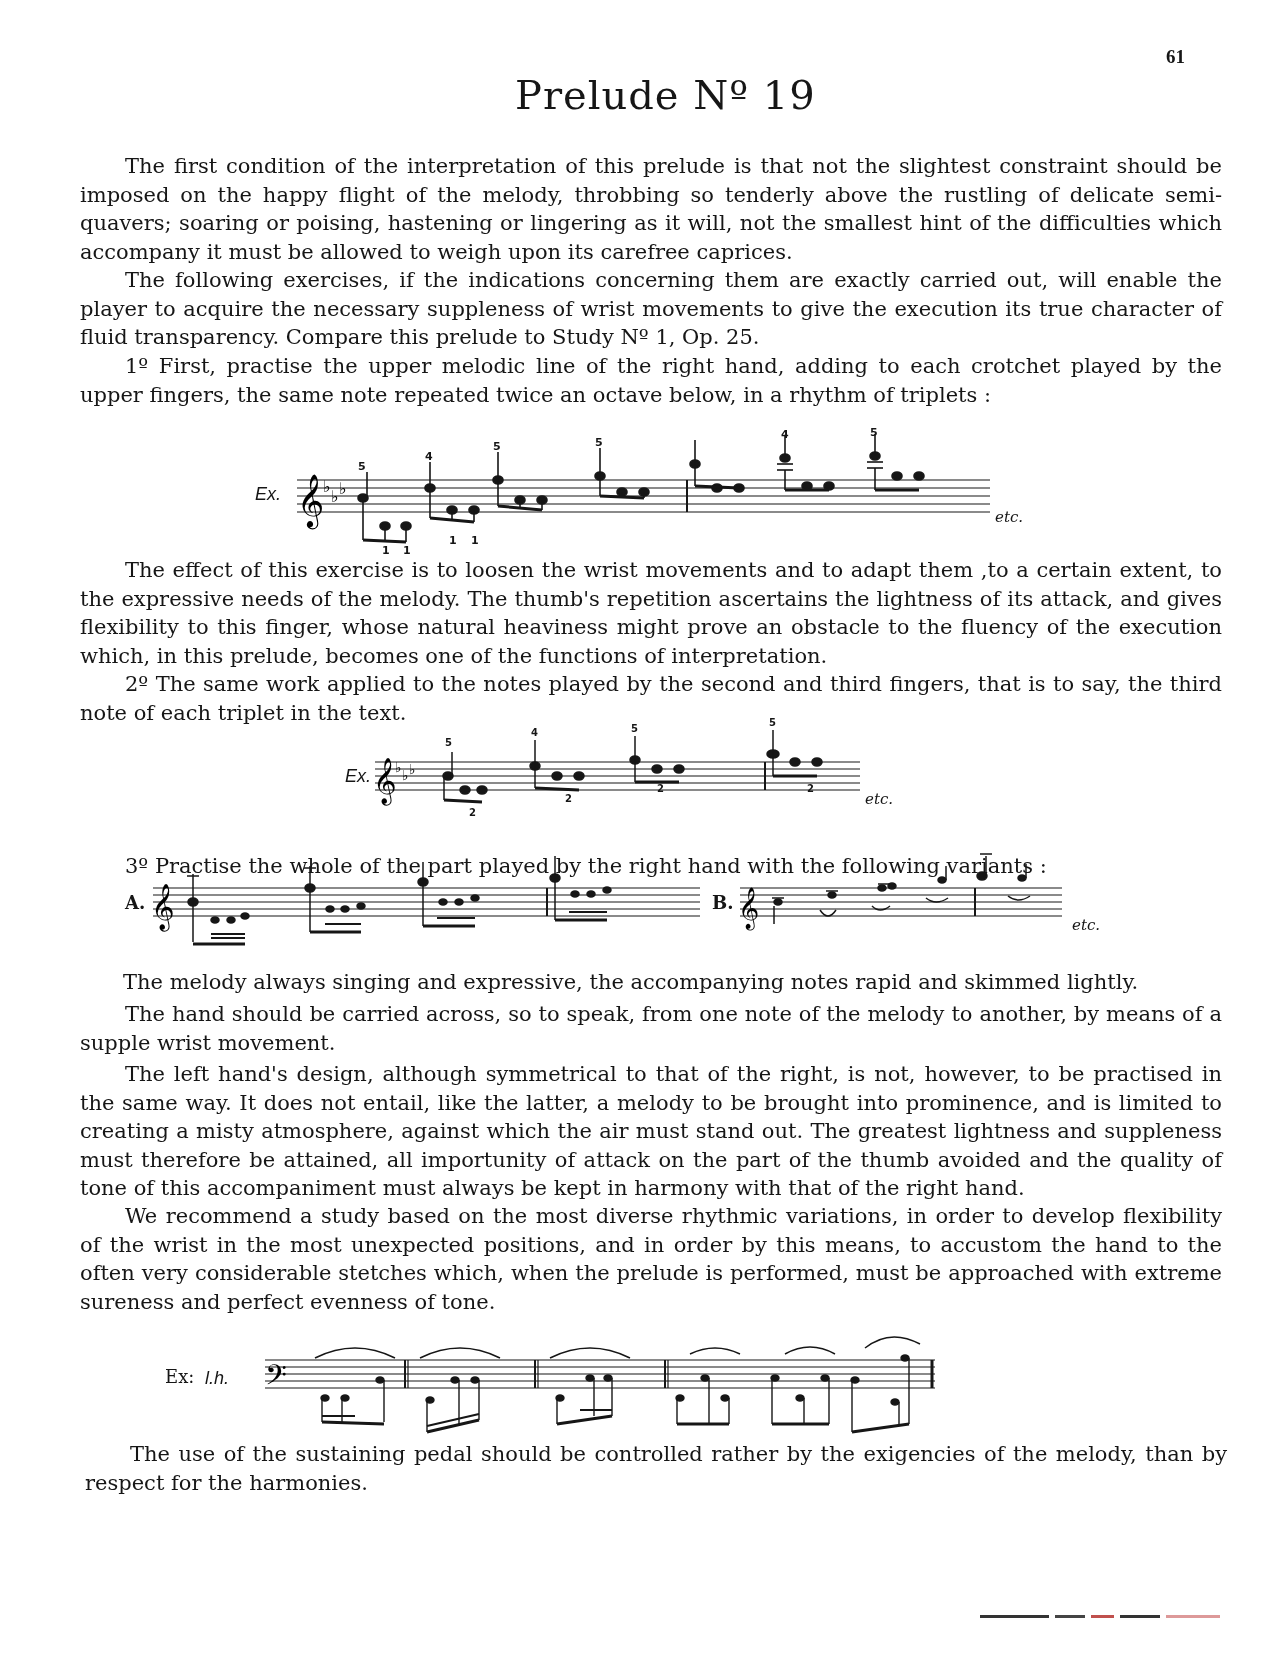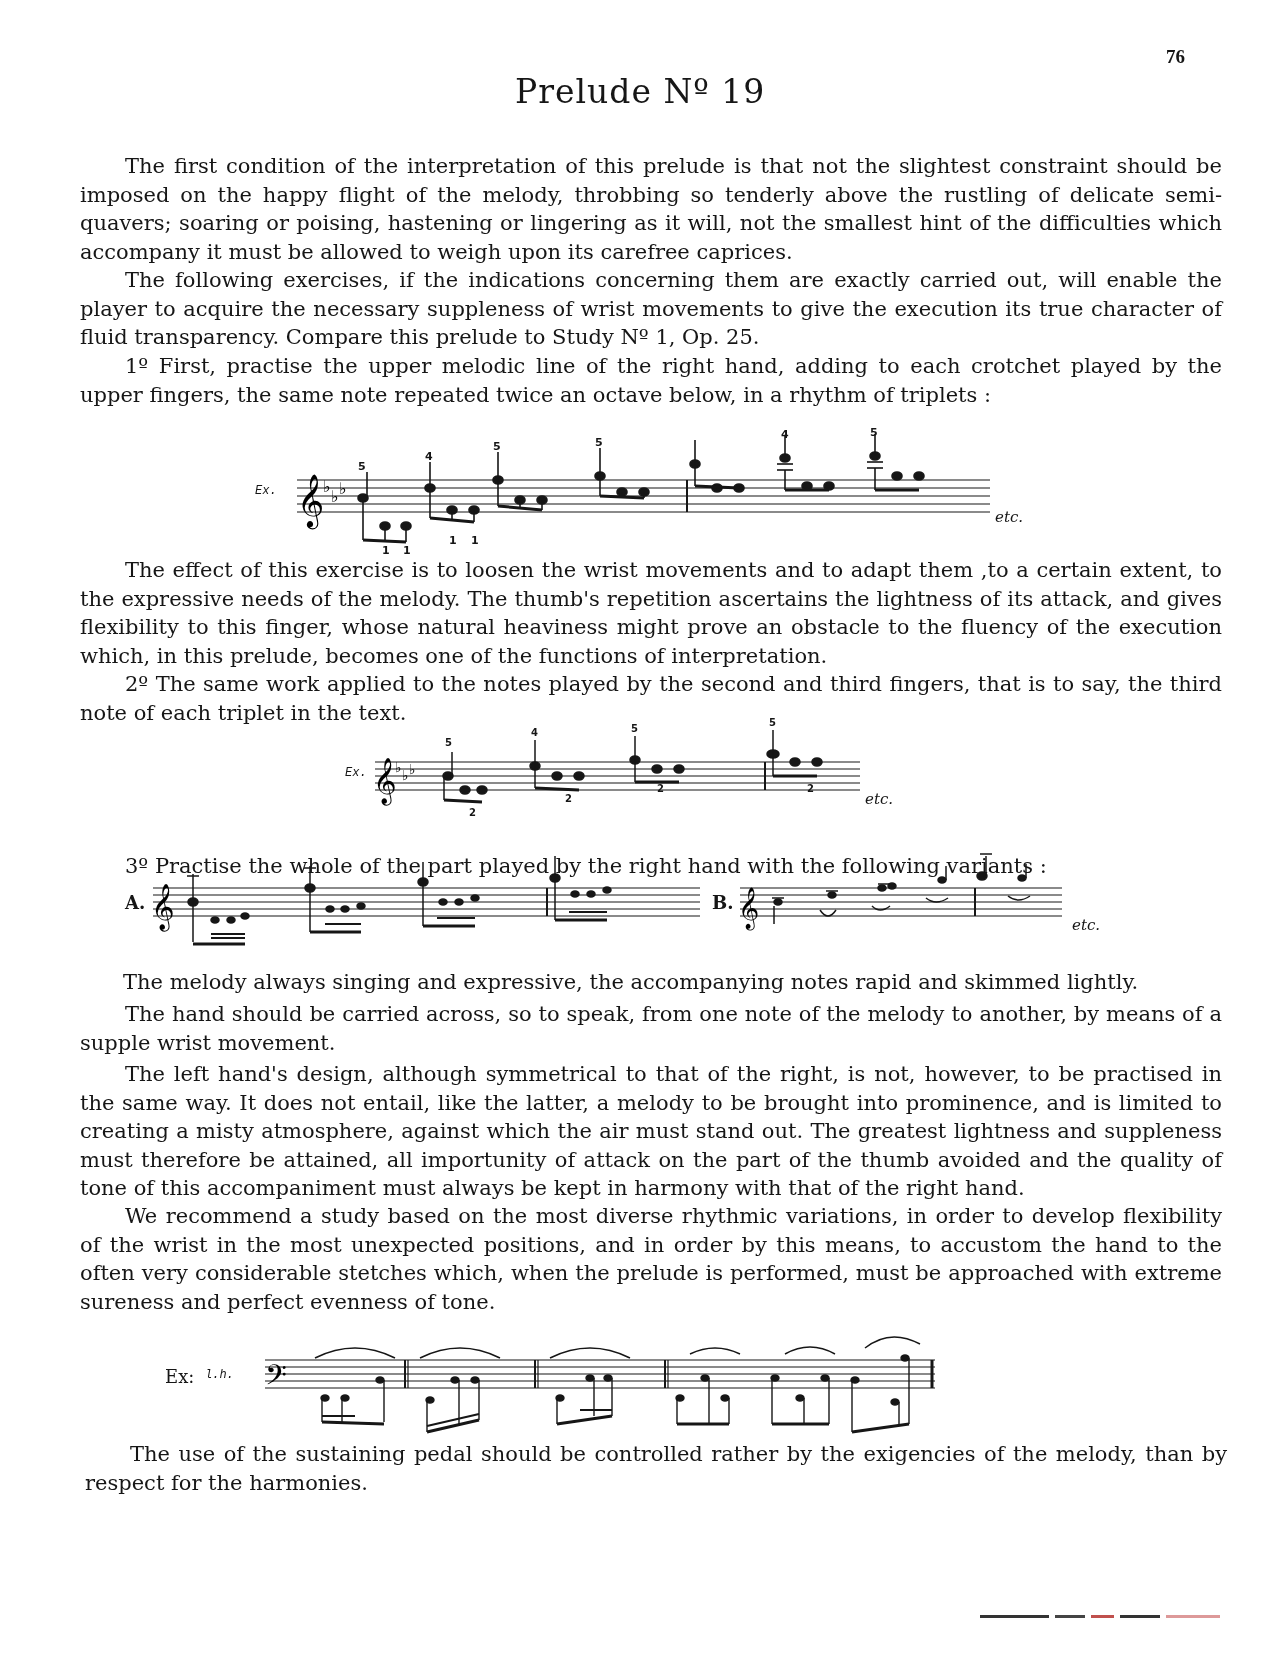--- a/index.html
+++ b/index.html
@@ -7,43 +7,43 @@
     width: 1272px; height: 1656px; position: relative; overflow: hidden;
     font-family: "DejaVu Serif", "Liberation Serif", serif;
     color: #161616;
   }
   .page-number {
     position: absolute; left: 1166px; top: 46px;
     font-family: "Liberation Serif", serif; font-weight: bold; font-size: 19px;
   }
   .title {
     position: absolute; left: 515px; top: 72px;
-    font-family: "DejaVu Serif", serif; font-size: 33px; letter-spacing: 1px;
+    font-family: "DejaVu Serif", serif; font-size: 40px; letter-spacing: 1px;
   }
   .para {
     position: absolute; left: 80px; width: 1142px;
     font-size: 21px; line-height: 28.5px; text-align: justify;
     margin: 0;
   }
   .para .ind { display: inline-block; width: 45px; }
   .music { position: absolute; }
   .music svg { display: block; overflow: visible; }
-  .ex-label { font-family: Liberation Mono, monospace; font-style: italic; font-size: 12px; position: absolute; text-align: center; }
+  .ex-label { font-family: Liberation Sans, sans-serif; font-style: italic; font-size: 18px; position: absolute; text-align: center; }
   .etc-label { font-family: "DejaVu Serif", serif; font-style: italic; font-size: 15px; position: absolute; margin-top: 24px; }
   .var-label { font-family: "DejaVu Serif", serif; font-weight: bold; font-size: 18px; position: absolute; }
   .watermark {
     position: absolute; left: 980px; top: 1614px; height: 4px; width: 240px;
     display: flex; gap: 6px; align-items: center;
   }
   .watermark span { display: block; height: 3px; }
 </style>
 </head>
 <body>
 
-<div class="page-number">76</div>
+<div class="page-number">61</div>
 <div class="title">Prelude Nº 19</div>
 
 <p class="para" style="top:152px;"><span class="ind"></span><span>The first condition of the interpretation of this prelude is that not the slightest constraint should be imposed on the happy flight of the melody, throbbing so tenderly above the rustling of delicate semi-quavers; soaring or poising, hastening or lingering as it will, not the smallest hint of the difficulties which accompany it must be allowed to weigh upon its carefree caprices.</span></p>
 
 <p class="para" style="top:266px;"><span class="ind"></span><span>The following exercises, if the indications concerning them are exactly carried out, will enable the player to acquire the necessary suppleness of wrist movements to give the execution its true character of fluid transparency. Compare this prelude to Study Nº 1, Op. 25.</span></p>
 
 <p class="para" style="top:352px;"><span class="ind"></span><span>1º First, practise the upper melodic line of the right hand, adding to each crotchet played by the upper fingers, the same note repeated twice an octave below, in a rhythm of triplets :</span></p>
 
 <div class="music" style="left:255px; top:430px; width:760px; height:130px;">
   <span class="ex-label" style="left:0; top:54px;">Ex.</span>

